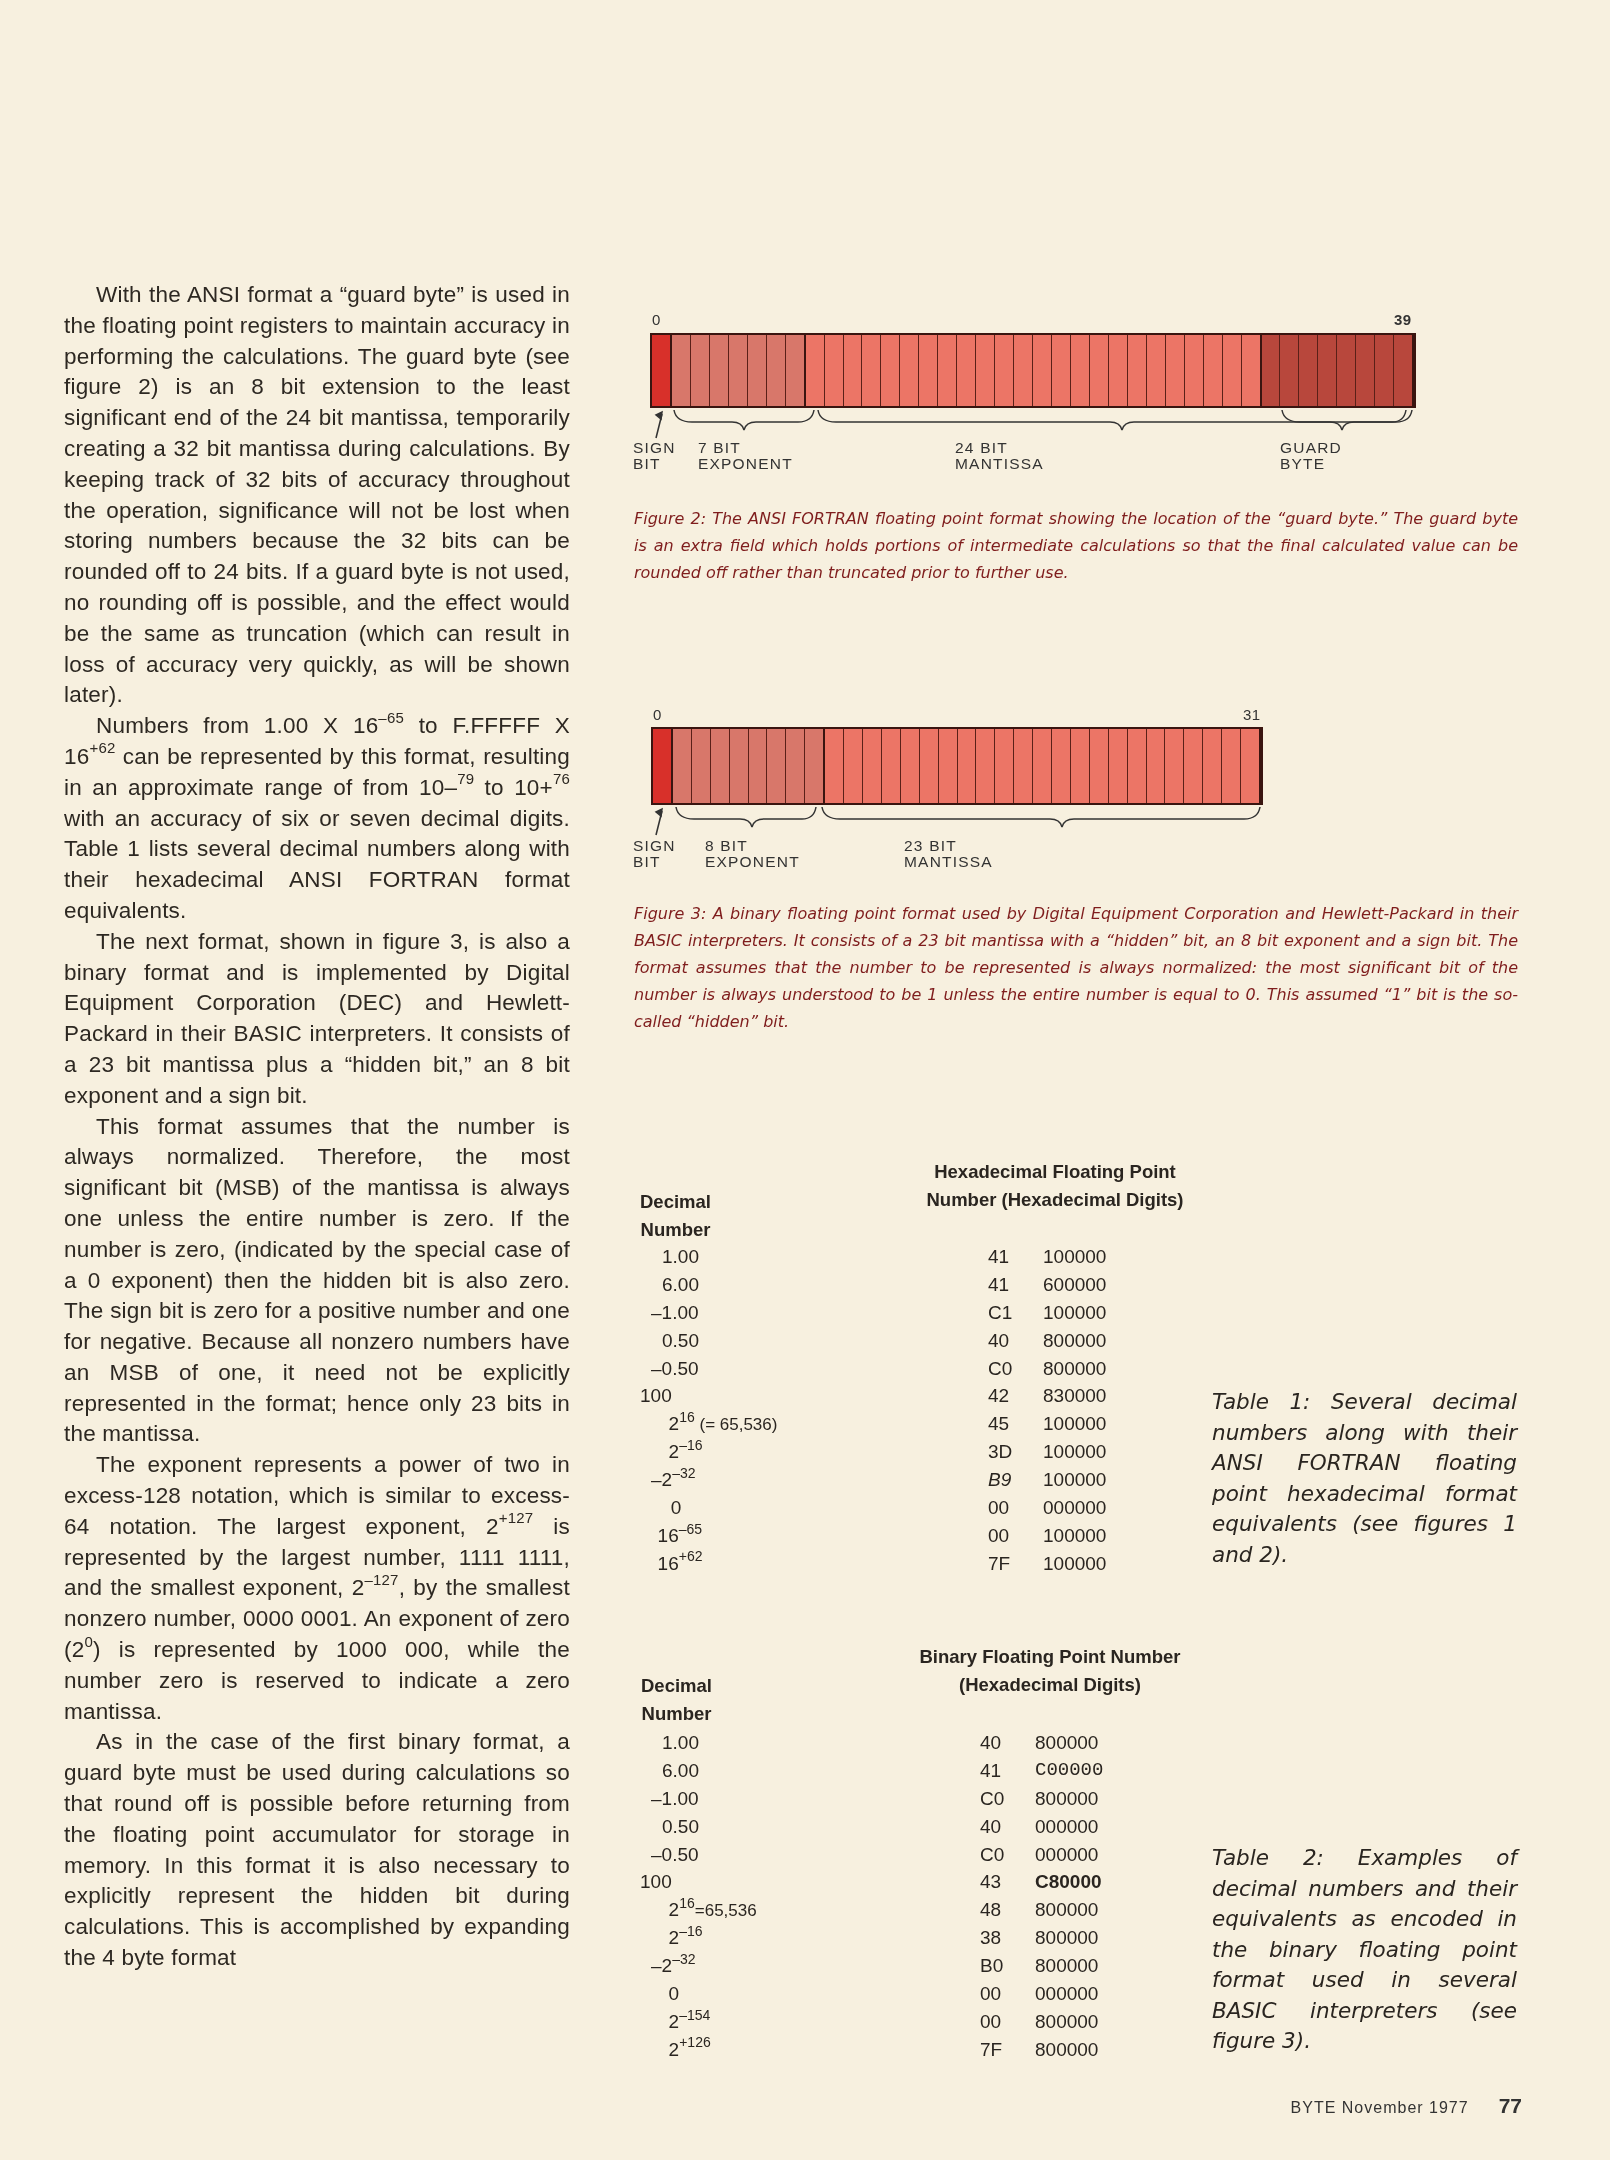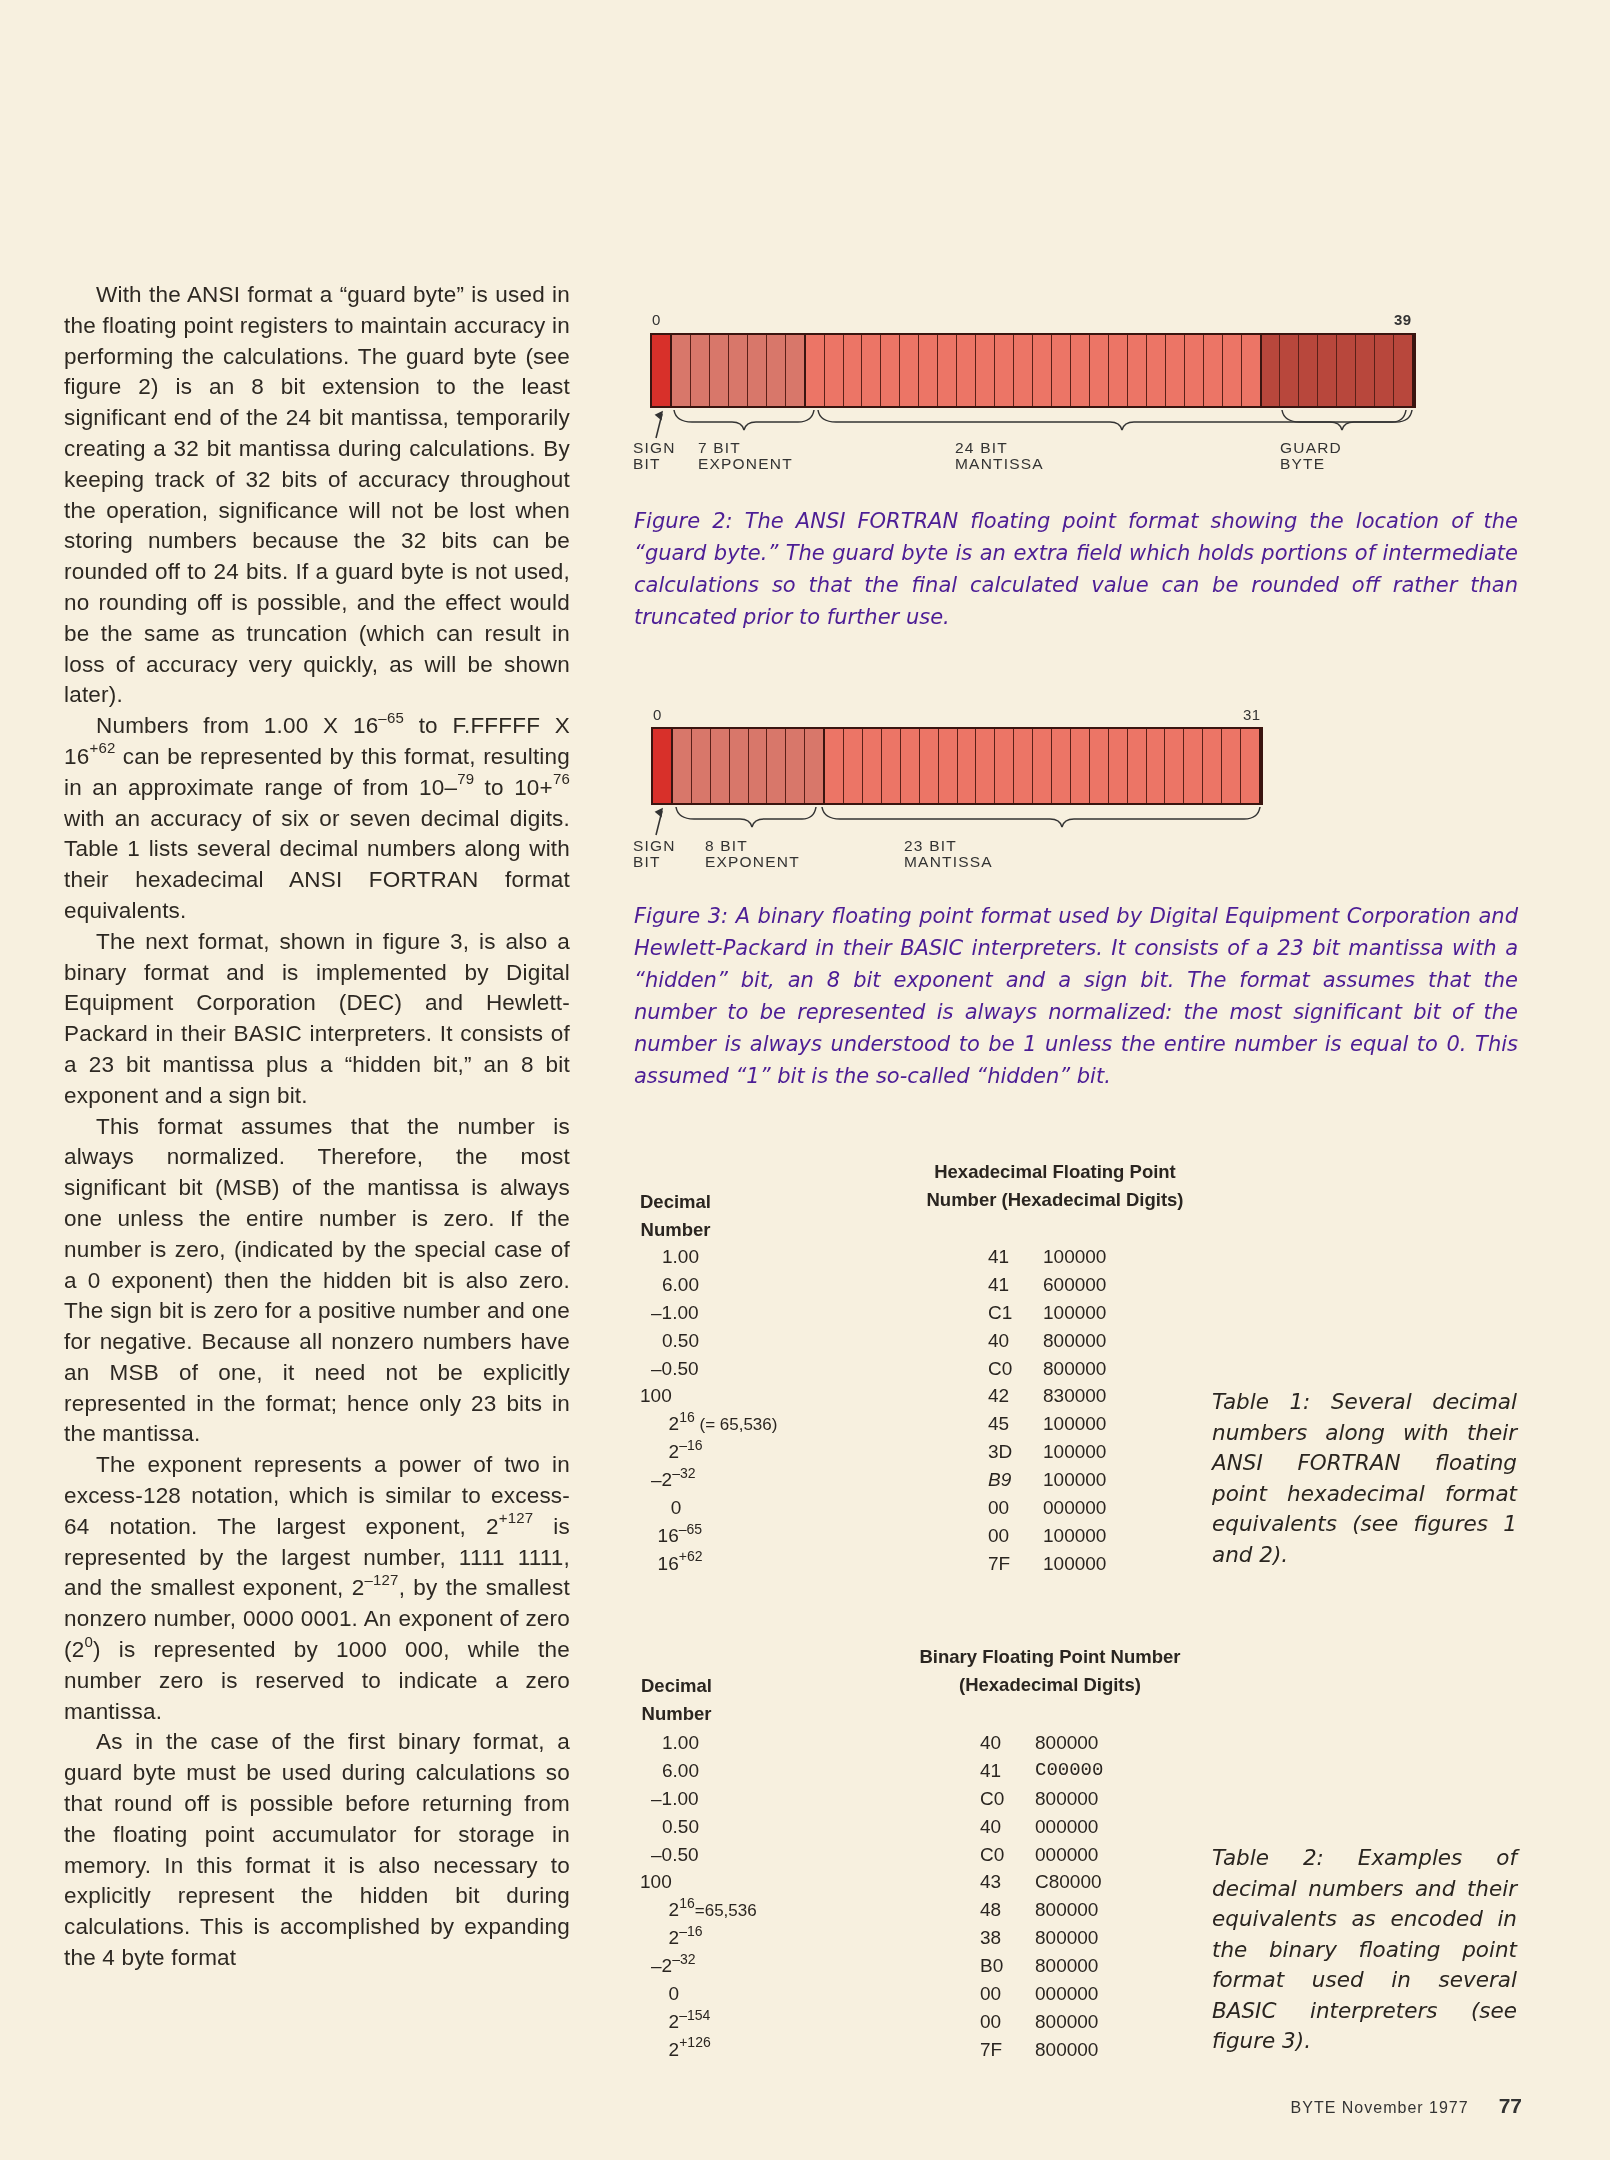--- a/index.html
+++ b/index.html
@@ -28,21 +28,21 @@
     .cell:last-child { border-right:none; }
     .cell.sign { background:#d8302a; }
     .cell.exp { background:#d8776a; }
     .cell.man { background:#ec7566; }
     .cell.guard { background:#b8473c; }
     .cell.group-end { border-right:2px solid #3a1510; }
     .brace { position:absolute; }
     .flabel { position:absolute; font-size:15.5px; line-height:16px; color:#333; letter-spacing:1.2px; }
     .caption {
       position:absolute; font-family:"DejaVu Sans", sans-serif; font-style:italic;
-      font-size:21px; line-height:32px; color:#4c1d95; text-align:justify;
+      font-size:16px; line-height:27px; color:#7f1d1d; text-align:justify;
     }
 
     
     .tbl { position:absolute; font-size:19px; color:#2a2520; }
     .th { position:absolute; font-weight:bold; font-size:18.5px; line-height:28px; text-align:center; color:#2a2520; }
     .rows { position:absolute; }
     .row { height:27.9px; line-height:27.9px; position:relative; white-space:nowrap; }
     .row .dec { position:absolute; left:0; }
     .row .ex { position:absolute; }
     .row .mn { position:absolute; }
@@ -283,21 +283,21 @@
         <span class="mn" style="left: 395px;">000000</span>
       </div>
       <div class="row">
         <span class="dec" style="left: 11px;">–0.50</span>
         <span class="ex" style="left: 340px;">C0</span>
         <span class="mn" style="left: 395px;">000000</span>
       </div>
       <div class="row">
         <span class="dec" style="left: 0px;">100</span>
         <span class="ex" style="left: 340px;">43</span>
-        <span class="mn" style="left: 395px;">C80000</span>
+        <span class="mn" style="left: 395px; font-weight: bold;">C80000</span>
       </div>
       <div class="row">
         <span class="dec" style="left: 28.6px;">2<sup>16</sup><span style="font-size: 17px;">=65,536</span></span>
         <span class="ex" style="left: 340px;">48</span>
         <span class="mn" style="left: 395px;">800000</span>
       </div>
       <div class="row">
         <span class="dec" style="left: 28.6px;">2<sup>–16</sup></span>
         <span class="ex" style="left: 340px;">38</span>
         <span class="mn" style="left: 395px;">800000</span>

